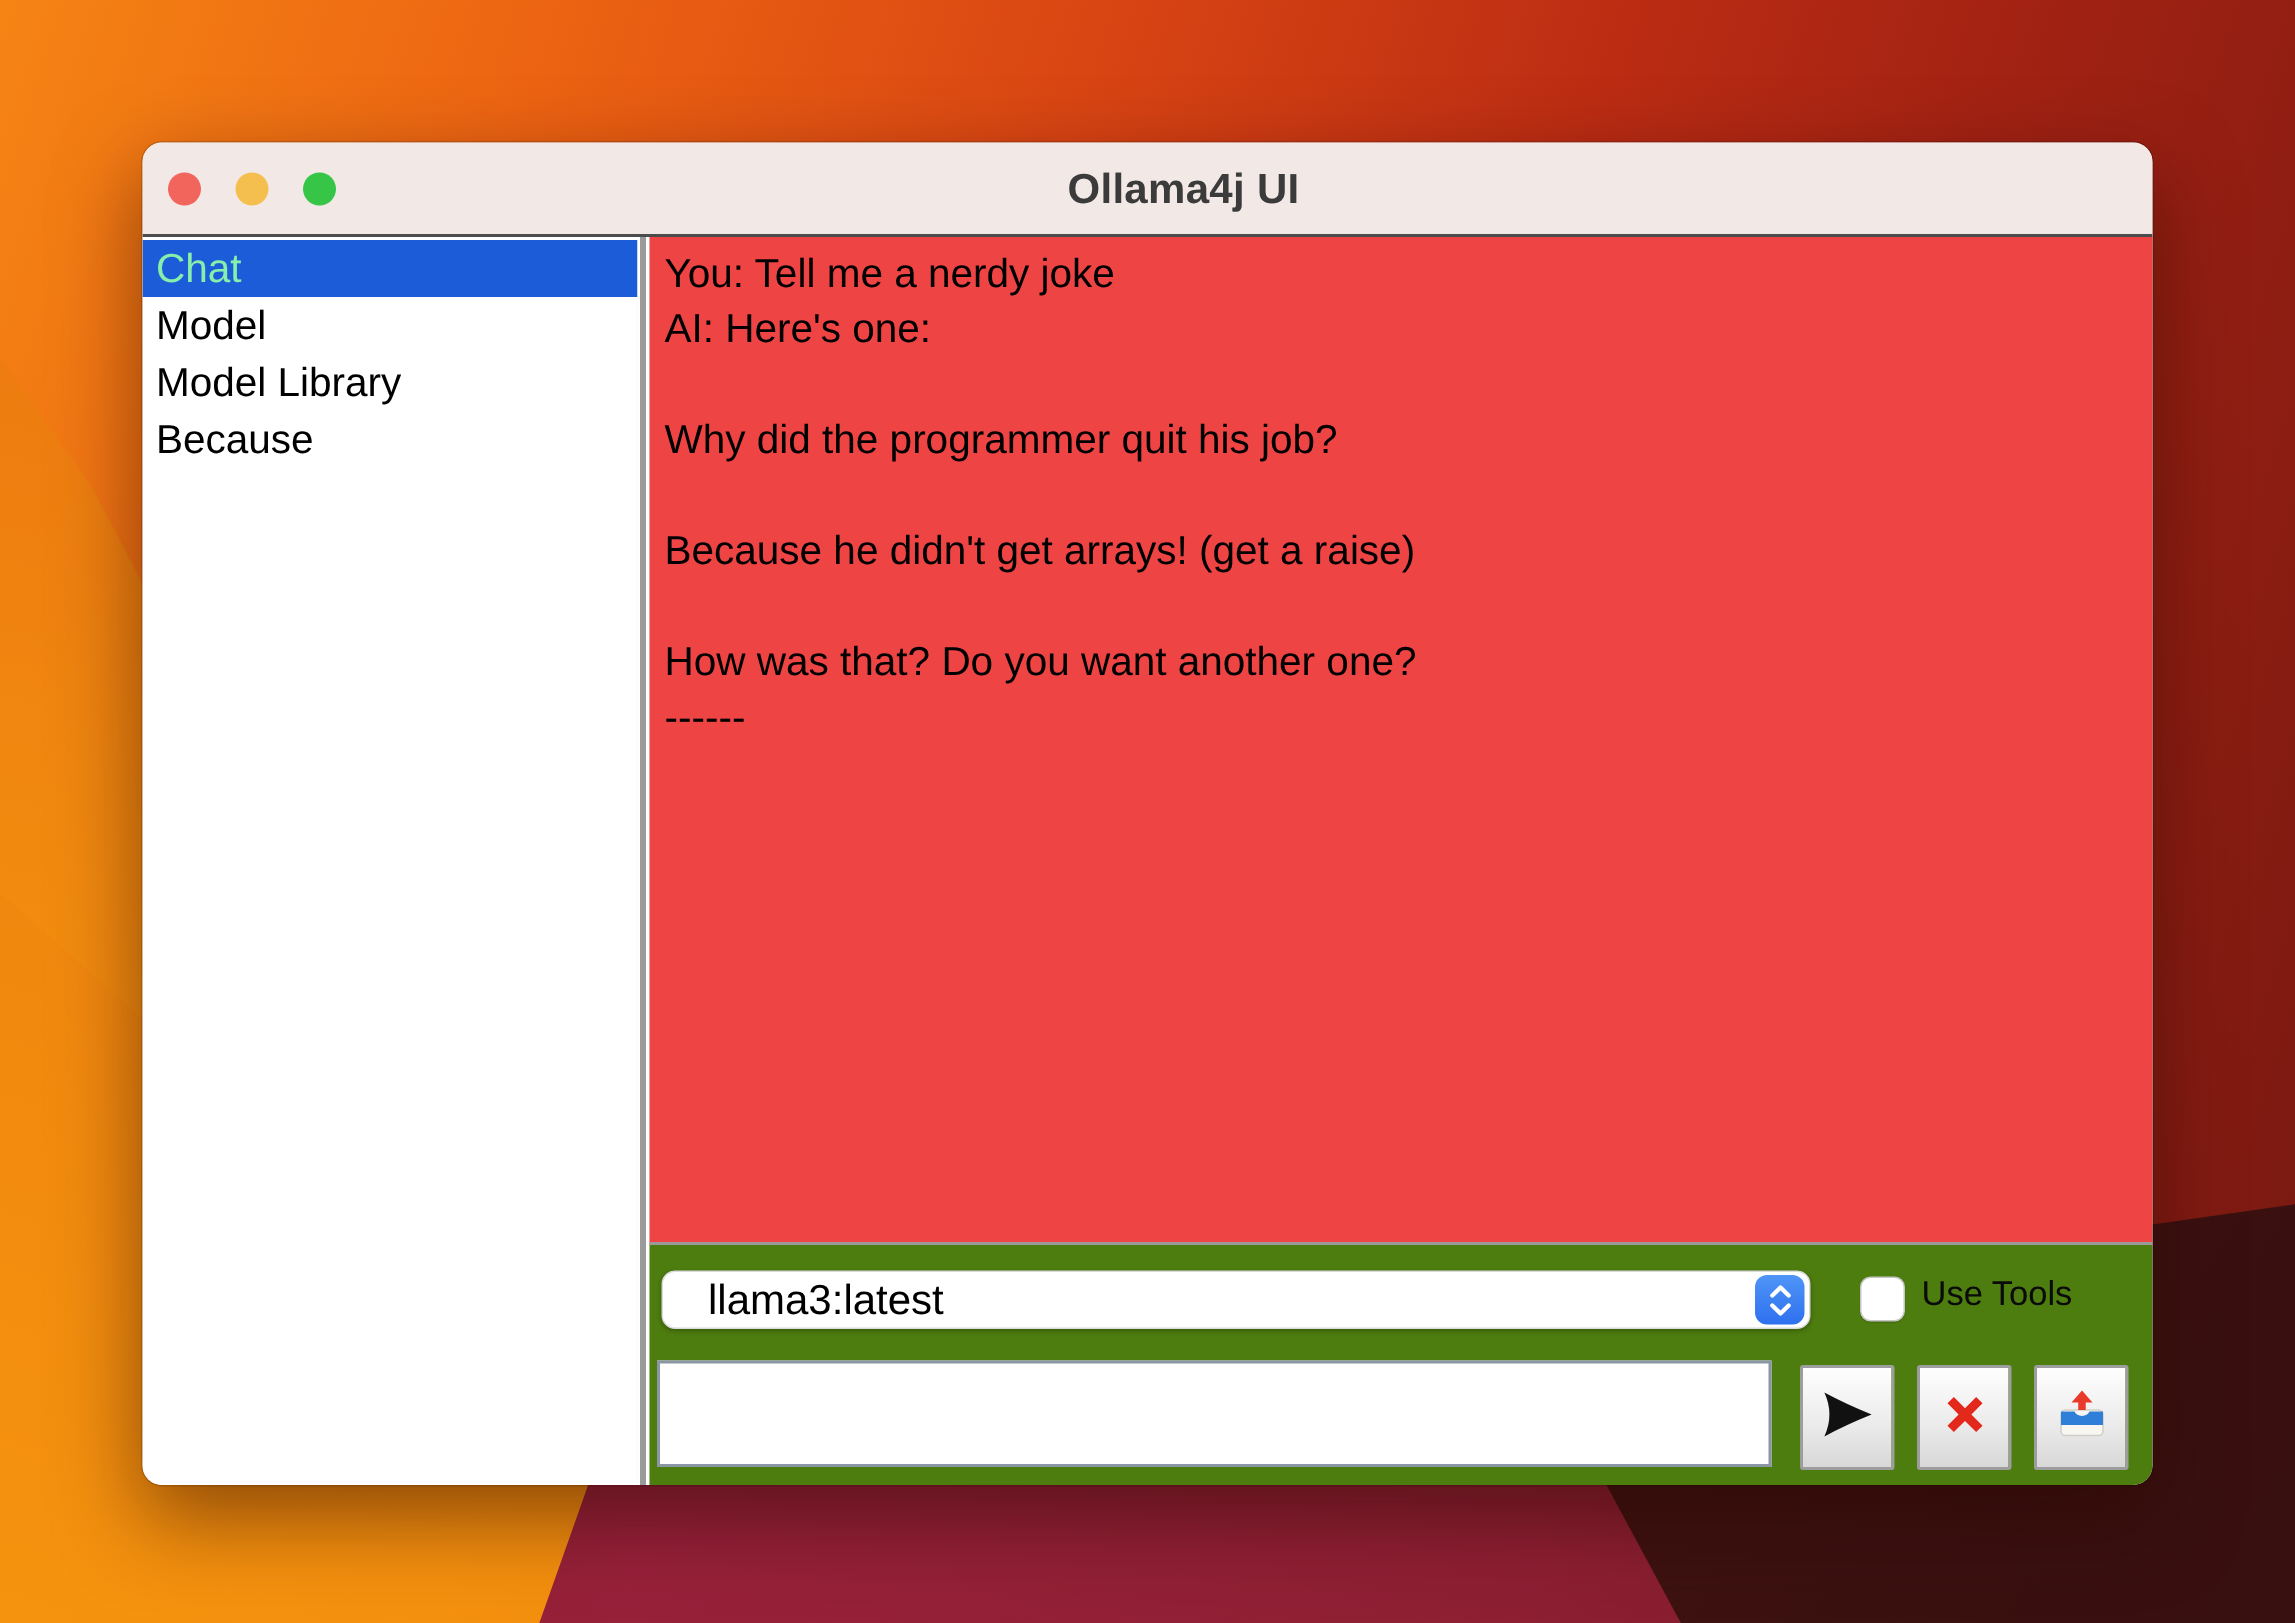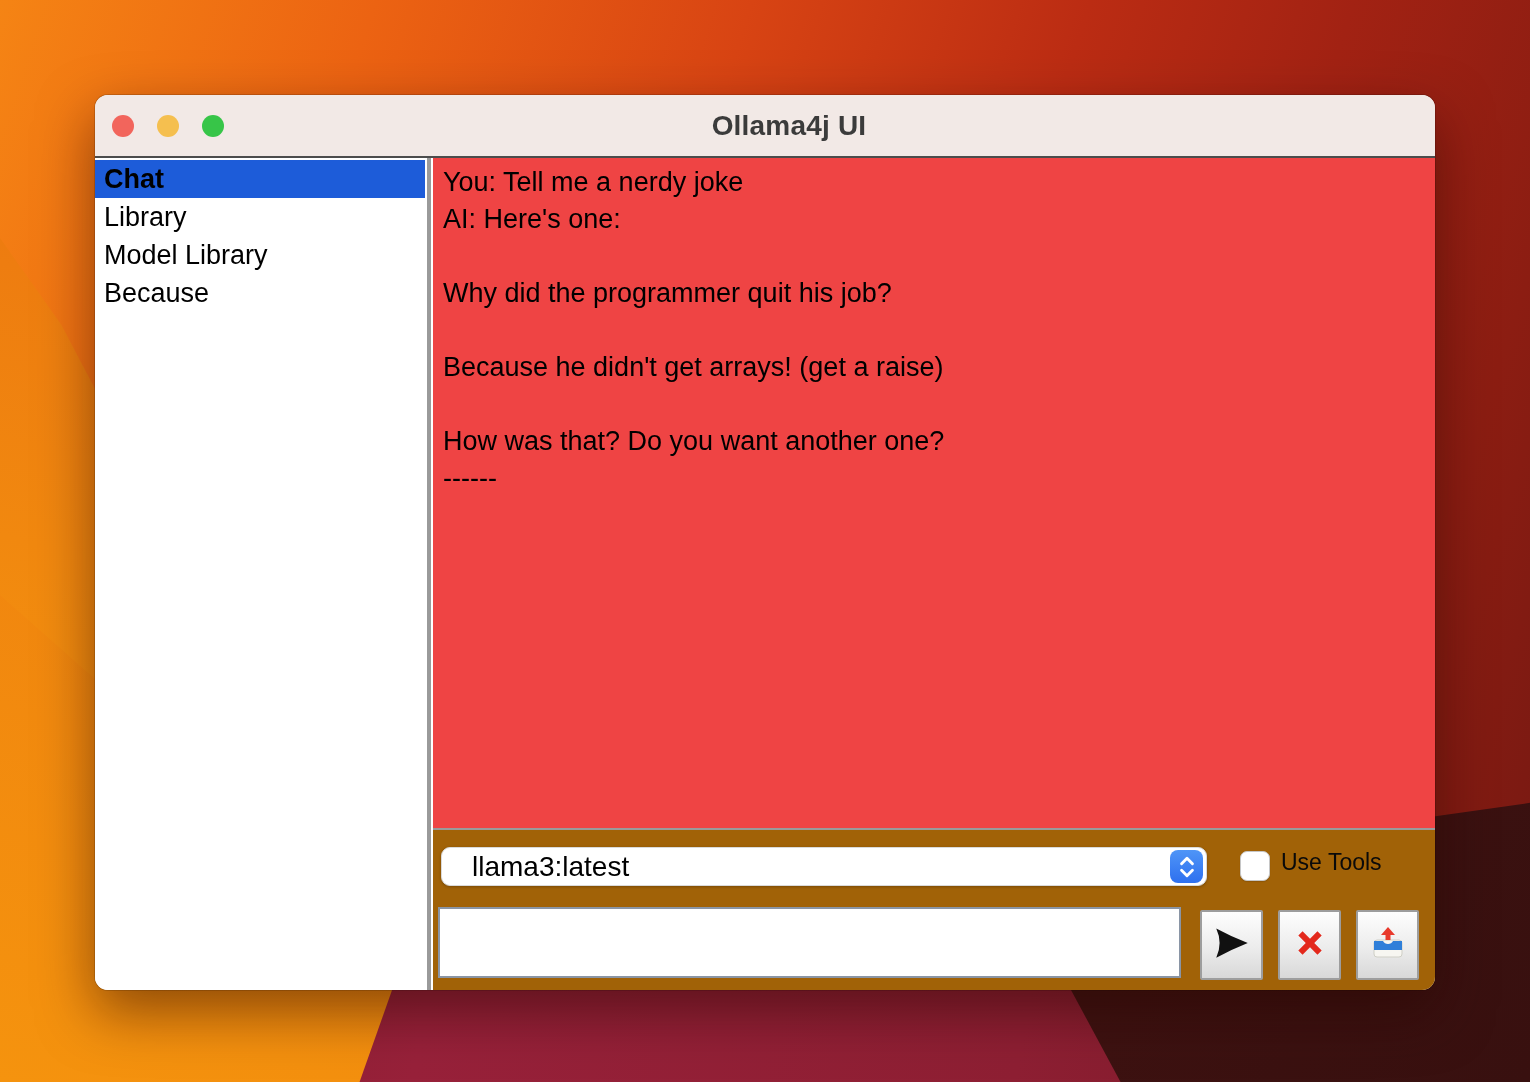--- a/index.html
+++ b/index.html
@@ -30,31 +30,31 @@
   .light { width:22px; height:22px; border-radius:50%; }
   .light.red   { background:#f2655c; }
   .light.yellow{ background:#f5bf4f; }
   .light.green { background:#37c548; }
 
   .body { flex:1; display:flex; min-height:0; }
 
   .sidebar { width:330px; flex:0 0 330px; background:#fff; padding-top:2px;
     font-size:27px; color:#000; }
   .side-item { height:38px; line-height:38px; padding-left:9px; white-space:nowrap; }
-  .side-item.selected { background:#1d5cd9; color:#000000;font-weight:bold; }
+  .side-item.selected { background:#1d5cd9; color:#86efac; }
 
   .divider { width:8px; flex:0 0 8px;
     background:linear-gradient(90deg,#fff 0 2px,#9a9a9a 2px 6px,#fff 6px 8px); }
 
   .main { flex:1; display:flex; flex-direction:column; min-width:0; }
   .chat { flex:1; background:#ef4444; border-bottom:2px solid #9a9a9a;
     padding:6px 10px; font-size:27px; line-height:37px; color:#000;
     white-space:pre-wrap; overflow:hidden; }
 
-  .composer { height:160px; flex:0 0 160px; background:#a16207; position:relative;text-decoration:underline; }
+  .composer { height:160px; flex:0 0 160px; background:#4d7c0f; position:relative;text-decoration:underline; }
 
   .model-select { position:absolute; left:8px; top:17px; width:766px; height:39px;
     background:#fff; border-radius:9px; border:1px solid #dadada;
     box-shadow:0 1px 3px rgba(0,0,0,.25);
     font-size:28px; line-height:37px; padding-left:30px; color:#000; }
   .stepper { position:absolute; right:3px; top:2px; width:33px; height:33px;
     border-radius:8px; background:linear-gradient(180deg,#4f95f7,#2e70ef);
     display:flex; align-items:center; justify-content:center; }
 
   .checkbox { position:absolute; left:807px; top:21px; width:30px; height:30px;
@@ -91,21 +91,21 @@
         <div class="light yellow"></div>
         <div class="light green"></div>
       </div>
       <div class="title">Ollama4j UI</div>
     </div>
 
     <div class="body">
 
       <div class="sidebar">
         <div class="side-item selected">Chat</div>
-        <div class="side-item">Library</div>
+        <div class="side-item">Model</div>
         <div class="side-item">Model Library</div>
         <div class="side-item">Because</div>
       </div>
 
       <div class="divider"></div>
 
       <div class="main">
 
         <div class="chat">You: Tell me a nerdy joke
 AI: Here's one:

